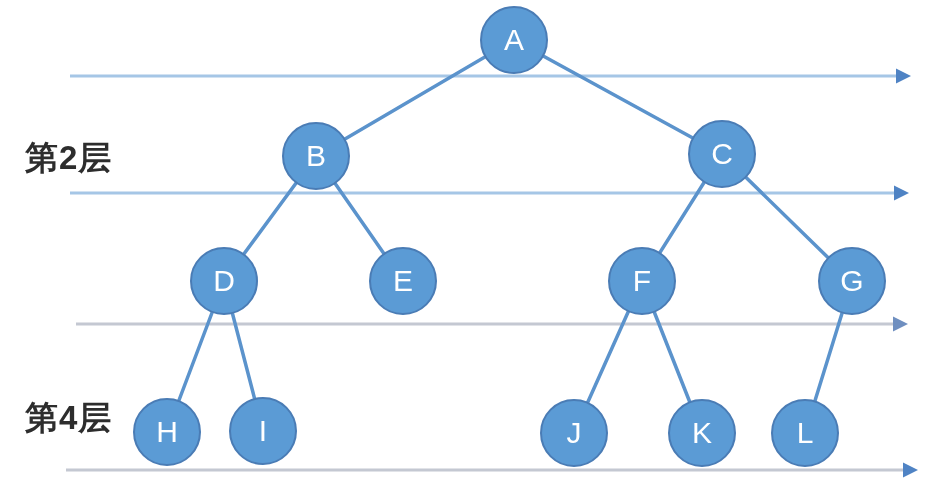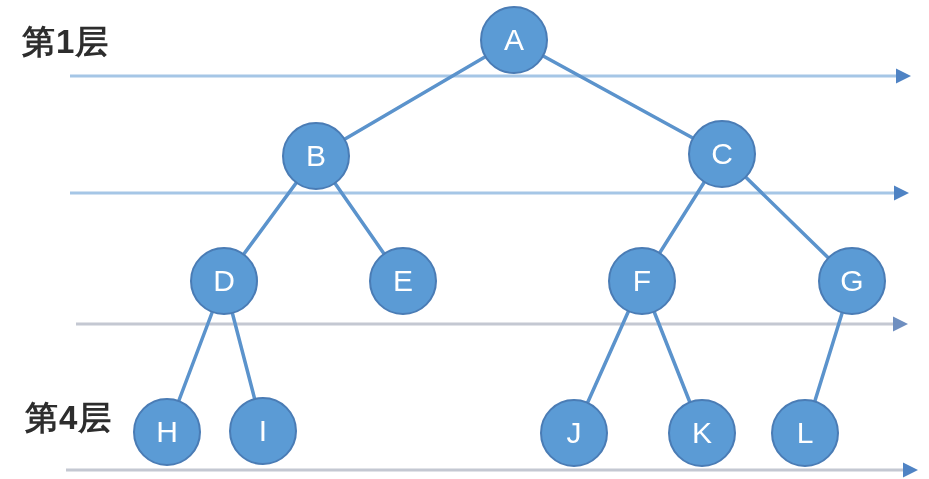--- a/index.html
+++ b/index.html
@@ -66,21 +66,21 @@
       <line x1="316" y1="156" x2="403" y2="281" stroke="#5b93cc" stroke-width="3.5" stroke-linecap="round"></line>
       <line x1="722" y1="154" x2="642" y2="281" stroke="#5b93cc" stroke-width="3.5" stroke-linecap="round"></line>
       <line x1="722" y1="154" x2="852" y2="281" stroke="#5b93cc" stroke-width="3.5" stroke-linecap="round"></line>
       <line x1="224" y1="281" x2="167" y2="432" stroke="#5b93cc" stroke-width="3.5" stroke-linecap="round"></line>
       <line x1="224" y1="281" x2="263" y2="431" stroke="#5b93cc" stroke-width="3.5" stroke-linecap="round"></line>
       <line x1="642" y1="281" x2="574" y2="433" stroke="#5b93cc" stroke-width="3.5" stroke-linecap="round"></line>
       <line x1="642" y1="281" x2="702" y2="433" stroke="#5b93cc" stroke-width="3.5" stroke-linecap="round"></line>
       <line x1="852" y1="281" x2="805" y2="433" stroke="#5b93cc" stroke-width="3.5" stroke-linecap="round"></line>
     </svg>
 
-  <div class="layer-label" style="left: 22px; top: 24px;">第1层</div>
+  <div class="layer-label" style="left: 25px; top: 140px;">第2层</div>
   <div class="layer-label" style="left: 25px; top: 400px;">第4层</div>
 
   <div class="node" style="left: 514px; top: 40px; width: 68px; height: 68px;">
       <span class="node-letter">A</span>
     </div>
   <div class="node" style="left: 316px; top: 156px; width: 68px; height: 68px;">
       <span class="node-letter">B</span>
     </div>
   <div class="node" style="left: 722px; top: 154px; width: 68px; height: 68px;">
       <span class="node-letter">C</span>

